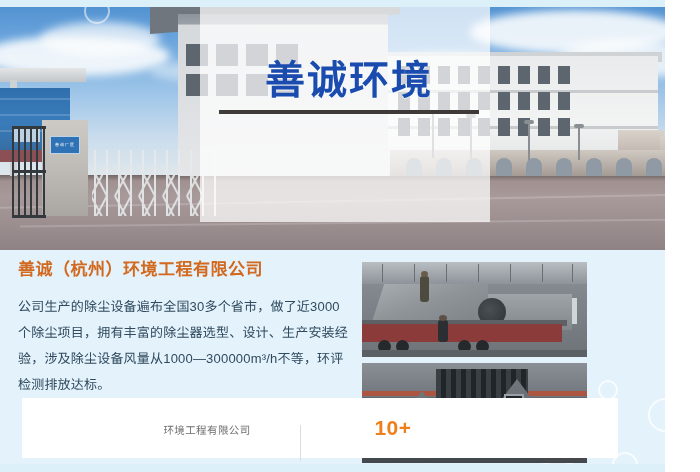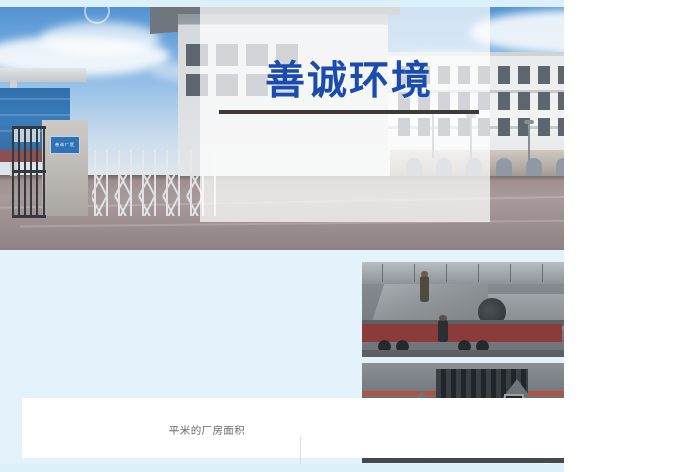--- a/index.html
+++ b/index.html
@@ -3,21 +3,21 @@
 <meta charset="utf-8">
 <title>善诚环境</title>
 <style>
   * { margin:0; padding:0; box-sizing:border-box; }
   html,body { width:700px; height:472px; overflow:hidden; }
   body {
     font-family:"Liberation Sans","DejaVu Sans",sans-serif;
     background:#ffffff;
     position:relative;
   }
-  .page { position:relative; width:564px; height:472px; overflow:hidden; background:#eaf4fb; }
+  .page { position:relative; width:665px; height:472px; overflow:hidden; background:#eaf4fb; }
 
   
   .top-band { position:absolute; left:0; top:0; width:700px; height:7px; background:#dcf0fa; z-index:6; }
 
   
   .hero { position:absolute; left:0; top:0; width:700px; height:250px; overflow:hidden; }
 
   
   .sky {
     position:absolute; left:0; top:0; width:700px; height:175px;
@@ -392,20 +392,24 @@
 
   <div class="lower"></div>
 
   <div class="bubble bb1"></div>
   <div class="bubble bb2"></div>
   <div class="bubble bb3"></div>
   <div class="bubble bb4"></div>
   <div class="bubble bb5"></div>
   <div class="bubble bb6"></div>
 
+  <div class="lower-text">
+    <div class="co-name">善诚（杭州）环境工程有限公司</div>
+    <div class="co-desc">公司生产的除尘设备遍布全国30多个省市，做了近3000个除尘项目，拥有丰富的除尘器选型、设计、生产安装经验，涉及除尘设备风量从1000—300000m³/h不等，环评检测排放达标。</div>
+  </div>
 
   <div class="photo ph-top">
     <div class="p1-bg"></div>
     <div class="p1-roofbeam"></div>
     <div class="p1-truss" style="left:20px"></div>
       <div class="p1-truss" style="left:52px"></div>
     <div class="p1-truss" style="left:84px"></div>
       <div class="p1-truss" style="left:116px"></div>
     <div class="p1-truss" style="left:148px"></div>
       <div class="p1-truss" style="left:180px"></div>
@@ -439,22 +443,23 @@
     <div class="pyr-seam" style="left:86px; bottom:0; width:1px; height:48px;"></div>
     <div class="pyr-seam" style="left:124px; bottom:0; width:1px; height:56px;"></div>
     <div class="pyr-seam" style="left:186px; bottom:0; width:1px; height:56px;"></div>
     <div class="pyr-seam" style="left:10px; bottom:22px; width:200px; height:1px;"></div>
     <div class="p2-floor"></div>
   </div>
 
   <div class="stats">
     <div class="stats-left-pad"></div>
     <div class="stat">
-      <div class="stat-lbl">平米的厂房面积</div>
+      <div class="stat-lbl">环境工程有限公司</div>
     </div>
     <div class="stat">
+      <div class="stat-num">10+</div>
     </div>
     <div class="stats-right-pad"></div>
   </div>
 
   <div class="top-band"></div>
   <div class="bottom-band"></div>
 </div>
 
 </body></html>

